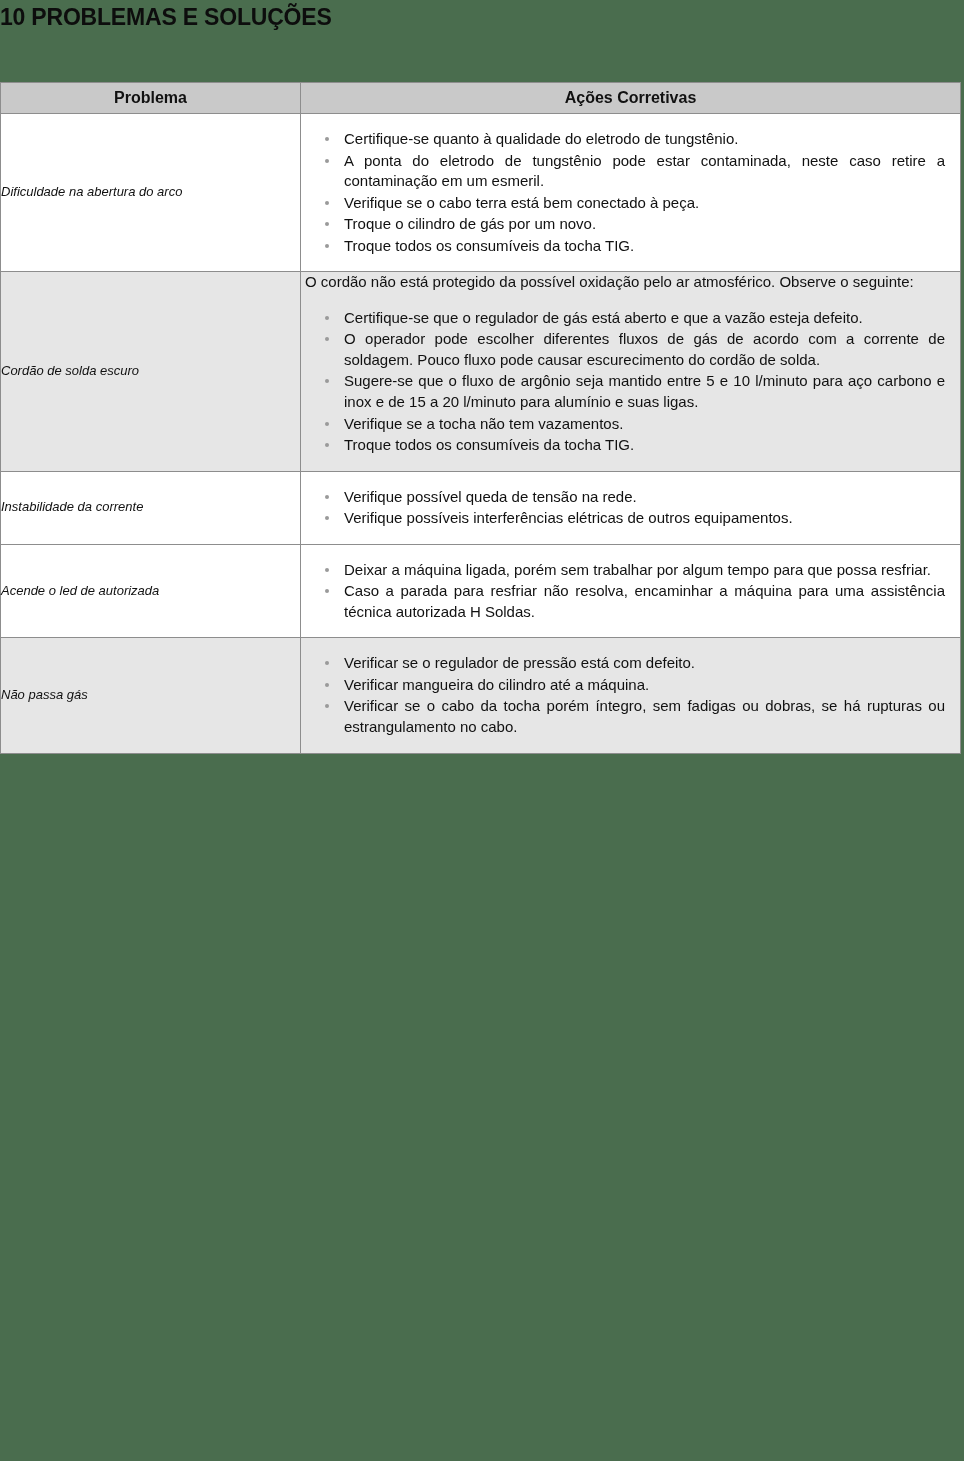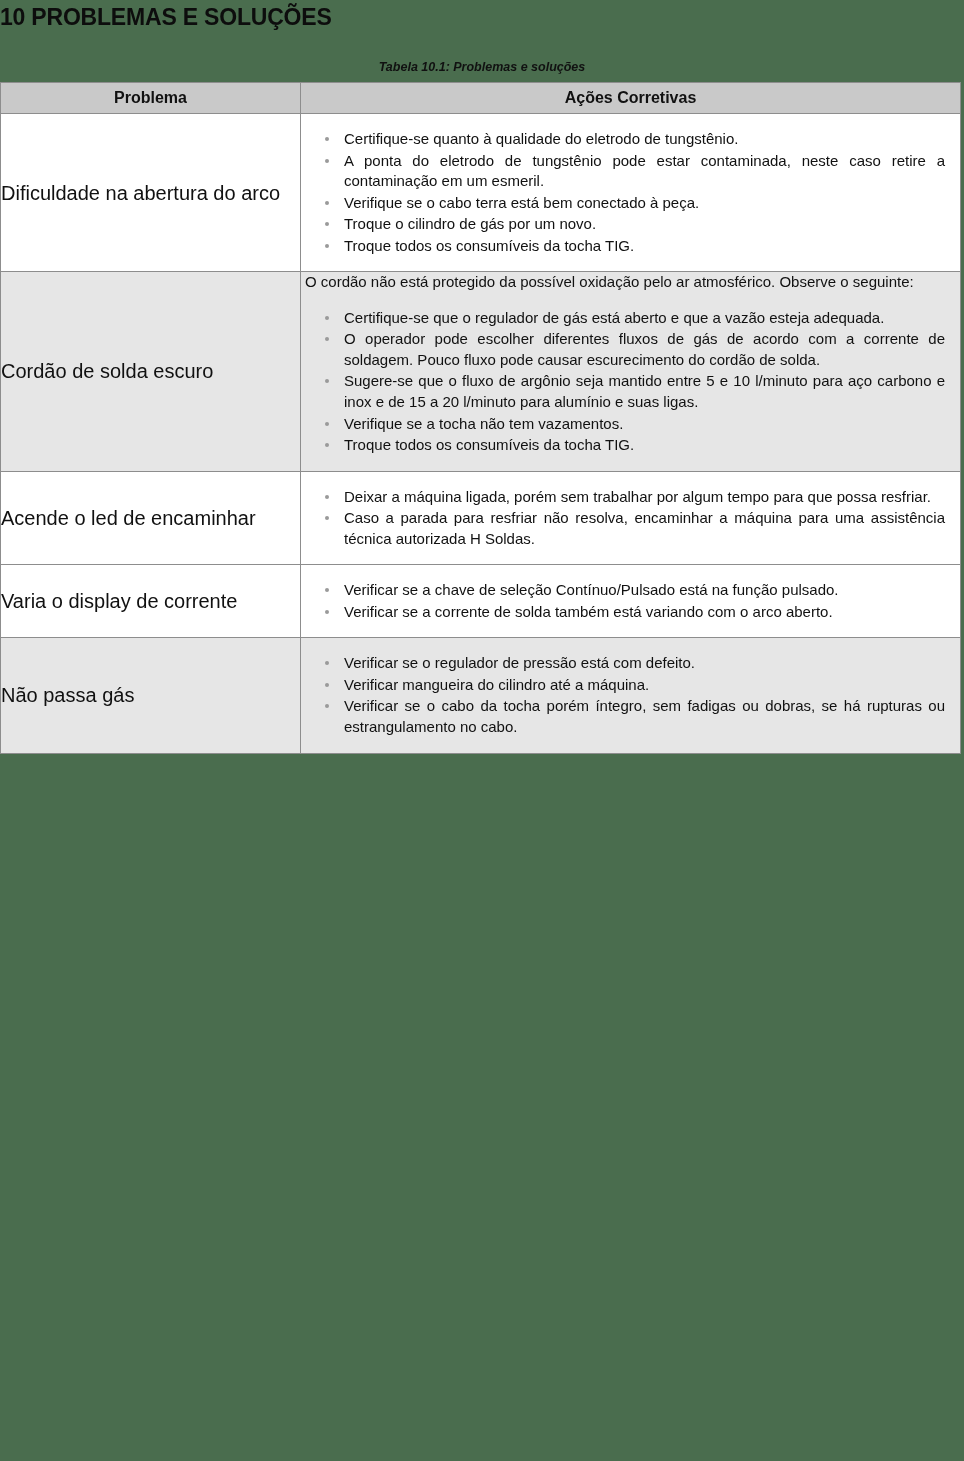--- a/index.html
+++ b/index.html
@@ -62,24 +62,25 @@
   thead th {
     background: #c9c9c9;
     font-size: 16px;
     font-weight: bold;
     color: #111;
     text-align: center;
     height: 30px;
     padding: 3px 6px;
   }
   td.problem {
-    font-size: 20px;
+    font-size: 13px;
     color: #111;
     padding: 8px 10px 8px 10px;
     line-height: 1.3;
+    font-style: italic;
   }
   td.actions {
     padding: 6px 8px 6px 4px;
   }
   tr.shaded td { background: #e6e6e6; }
   tr.plain td { background: #ffffff; }
 
   ul.acts {
     list-style: none;
     margin: 15px;
@@ -113,21 +114,20 @@
     text-align: justify;
   }
 </style>
 </head>
 <body style="background: rgb(74, 109, 78);">
 
 <div class="page">
 
   <div class="chapter-title">10 PROBLEMAS E SOLUÇÕES</div>
 
-  <div class="table-caption">Tabela 10.1: Problemas e soluções</div>
 
   <div class="table-wrap">
     <table class="prob">
       <colgroup>
           <col class="c1">
           <col class="c2">
         </colgroup>
       <thead>
         <tr>
           <th>Problema</th>
@@ -145,43 +145,43 @@
                 <li>Troque o cilindro de gás por um novo.</li>
                 <li>Troque todos os consumíveis da tocha TIG.</li>
               </ul>
             </td>
           </tr>
           <tr class="shaded">
             <td class="problem">Cordão de solda escuro</td>
             <td class="actions">
               <p class="intro">O cordão não está protegido da possível oxidação pelo ar atmosférico. Observe o seguinte:</p>
               <ul class="acts">
-                <li class="just">Certifique-se que o regulador de gás está aberto e que a vazão esteja adequada.</li>
+                <li class="just">Certifique-se que o regulador de gás está aberto e que a vazão esteja defeito.</li>
                 <li class="just">O operador pode escolher diferentes fluxos de gás de acordo com a corrente de soldagem. Pouco fluxo pode causar escurecimento do cordão de solda.</li>
                 <li class="just">Sugere-se que o fluxo de argônio seja mantido entre 5 e 10 l/minuto para aço carbono e inox e de 15 a 20 l/minuto para alumínio e suas ligas.</li>
                 <li>Verifique se a tocha não tem vazamentos.</li>
                 <li>Troque todos os consumíveis da tocha TIG.</li>
               </ul>
             </td>
           </tr>
           <tr class="plain">
-            <td class="problem">Acende o led de encaminhar</td>
+            <td class="problem">Instabilidade da corrente</td>
+            <td class="actions">
+              <ul class="acts">
+                <li>Verifique possível queda de tensão na rede.</li>
+                <li>Verifique possíveis interferências elétricas de outros equipamentos.</li>
+              </ul>
+            </td>
+          </tr>
+          <tr class="plain">
+            <td class="problem">Acende o led de autorizada</td>
             <td class="actions">
               <ul class="acts">
                 <li class="just">Deixar a máquina ligada, porém sem trabalhar por algum tempo para que possa resfriar.</li>
                 <li class="just">Caso a parada para resfriar não resolva, encaminhar a máquina para uma assistência técnica autorizada H Soldas.</li>
-              </ul>
-            </td>
-          </tr>
-          <tr class="plain">
-            <td class="problem">Varia o display de corrente</td>
-            <td class="actions">
-              <ul class="acts">
-                <li class="just">Verificar se a chave de seleção Contínuo/Pulsado está na função pulsado.</li>
-                <li class="just">Verificar se a corrente de solda também está variando com o arco aberto.</li>
               </ul>
             </td>
           </tr>
           <tr class="shaded">
             <td class="problem">Não passa gás</td>
             <td class="actions">
               <ul class="acts">
                 <li>Verificar se o regulador de pressão está com defeito.</li>
                 <li>Verificar mangueira do cilindro até a máquina.</li>
                 <li class="just">Verificar se o cabo da tocha porém íntegro, sem fadigas ou dobras, se há rupturas ou estrangulamento no cabo.</li>

